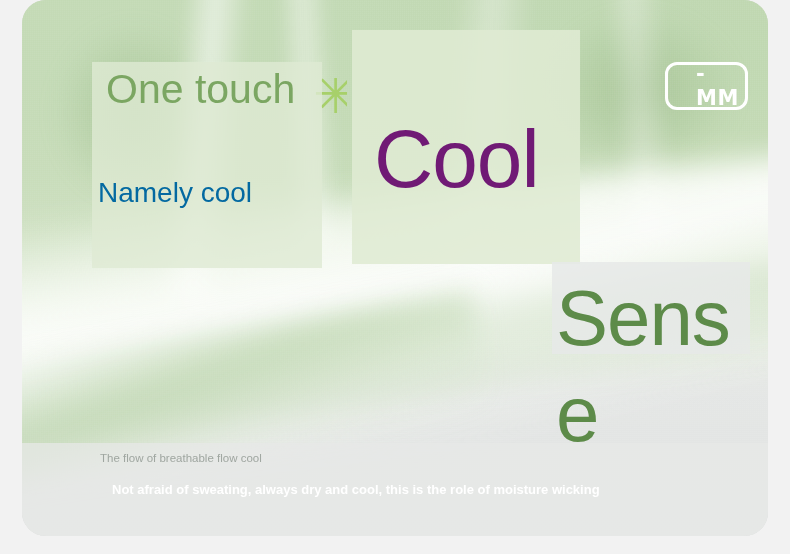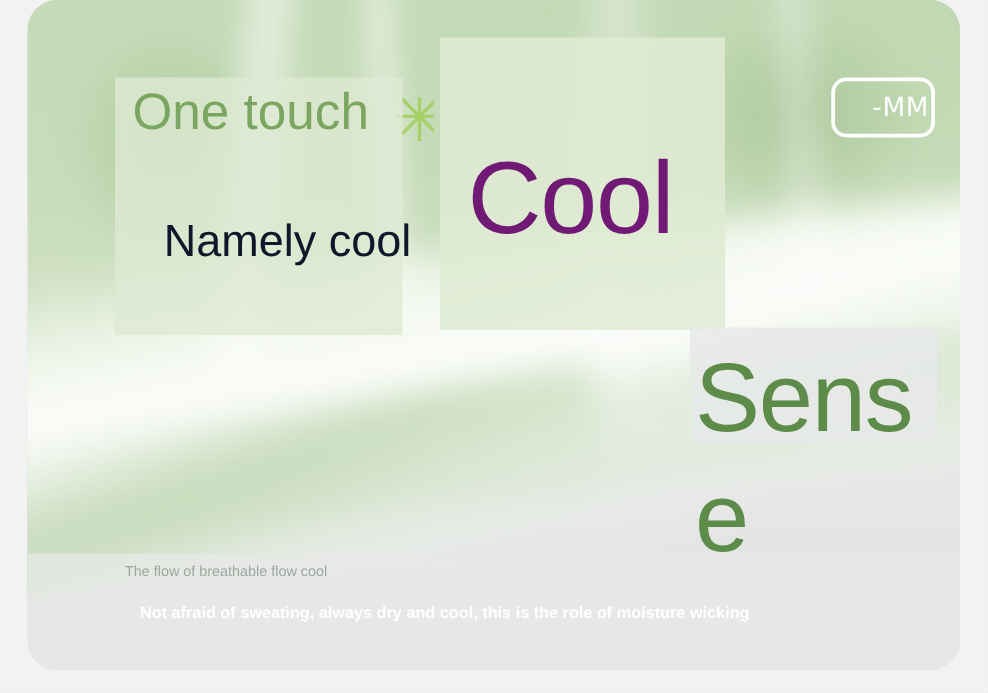--- a/index.html
+++ b/index.html
@@ -198,25 +198,24 @@
     font-weight: 400;
     color: #7ba662;
     letter-spacing: 0px;
   }
 
   .namely-cool-text {
     position: absolute;
     left: 76px;
     top: 170px;
     width: 225px;
-    font-size: 36px;
+    font-size: 28px;
     line-height: 45px;
     font-weight: 400;
-    color: #0f172a;
-    margin-left: 33px;
+    color: #0369a1;
   }
 
   .cool-text {
     position: absolute;
     left: 352px;
     top: 118px;
     font-size: 82px;
     line-height: 82px;
     font-weight: 400;
     color: #701a75;
@@ -245,21 +244,21 @@
     height: 48px;
     border: 3px solid #ffffff;
     border-radius: 12px;
     display: flex;
     align-items: center;
     justify-content: center;
   }
   .brand-badge-label {
     color: #ffffff;
     font-size: 21px;
-    font-weight: 400;
+    font-weight: 700;
     letter-spacing: 0.5px;
     font-family: "DejaVu Sans", sans-serif;
     margin-left: 28px;
   }
 
   
   .caption-band {
     position: absolute;
     left: 0;
     right: 0;

